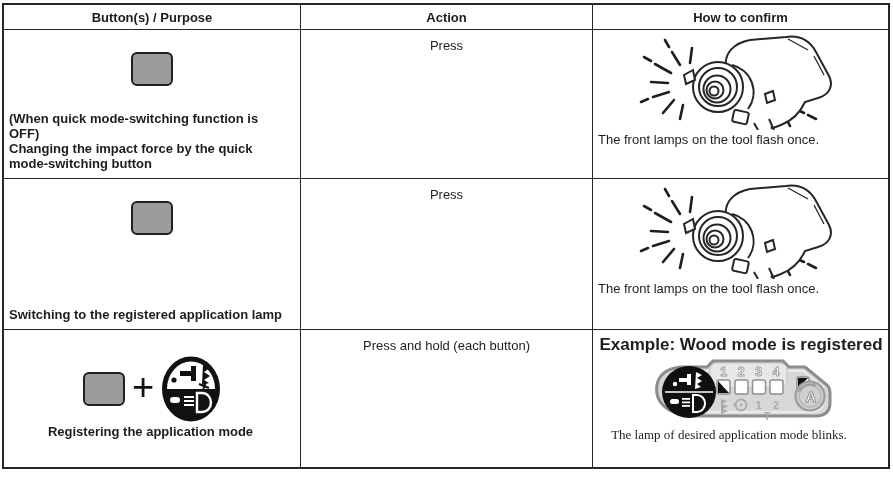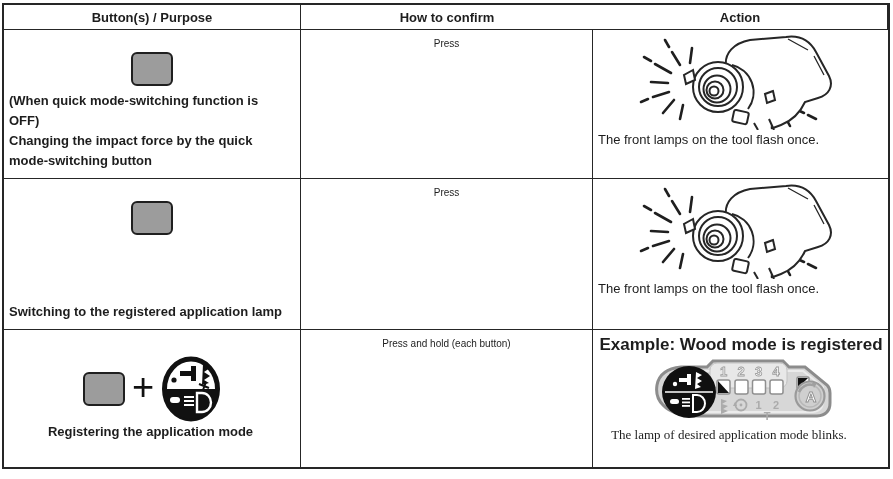--- a/index.html
+++ b/index.html
@@ -8,52 +8,52 @@
   .manual-table{position:absolute;left:2px;top:3px;width:884px;height:462px;
         border:2px solid #262626;display:grid;
         grid-template-columns:297px 292px 1fr;
         grid-template-rows:25px 149px 151px 1fr;}
   .cell{border-right:1px solid #262626;border-bottom:1px solid #262626;
         position:relative;overflow:hidden;background:#fff;}
   .cell.last-col{border-right:none;}
   .cell.last-row{border-bottom:none;text-align:center;}
   .th{display:flex;align-items:center;justify-content:center;
       font-weight:bold;font-size:13px;}
-  .action-cell{text-align:center;padding-top:8px;font-size:10px;}
+  .action-cell{text-align:center;padding-top:8px;font-size:13px;}
   .purpose-cell{display:flex;flex-direction:column;}
   .btn-key{width:38px;height:30px;background:#9c9c9c;border:2px solid #1f1f1f;
            border-radius:6px;}
   .btn-key.row-top{margin:22px auto 0 auto;}
   .purpose-text{margin-top:auto;padding:0 4px 7px 5px;font-weight:bold;
-                font-size:13px;line-height:20px;max-width:283px;}
+                font-size:13px;line-height:15px;max-width:283px;}
   .confirm-cell{display:flex;flex-direction:column;font-size:13px;}
   .tool-art{margin:5px auto 0 auto;display:block;}
   .confirm-caption{padding:2px 4px 0 5px;line-height:16px;}
   .icon-row{display:flex;align-items:center;justify-content:center;
             margin-top:26px;gap:7px;}
   .plus-sign{font-size:38px;font-weight:400;line-height:30px;color:#111;
              position:relative;top:-2px;}
   .example-title{font-weight:bold;font-size:17px;padding:5px 4px 0 5px;}
   .panel-art{margin:4px auto 0 auto;display:block;}
   .caption-narrow{max-width:262px;font-family:Liberation Serif, serif;}
 </style>
 </head>
 <body>
 
 <div class="page">
   <div class="manual-table">
 
     <div class="cell th">
         <span>Button(s) / Purpose</span>
       </div>
+    <div class="cell th">
+        <span>Action</span>
+      </div>
     <div class="cell th last-col">
         <span>How to confirm</span>
-      </div>
-    <div class="cell th">
-        <span>Action</span>
       </div>
 
     <div class="cell purpose-cell">
       <div class="btn-key row-top"></div>
       <div class="purpose-text">
         <span>(When quick mode-switching function is OFF)</span><br>
         <span>Changing the impact force by the quick mode-switching button</span>
       </div>
     </div>
 

